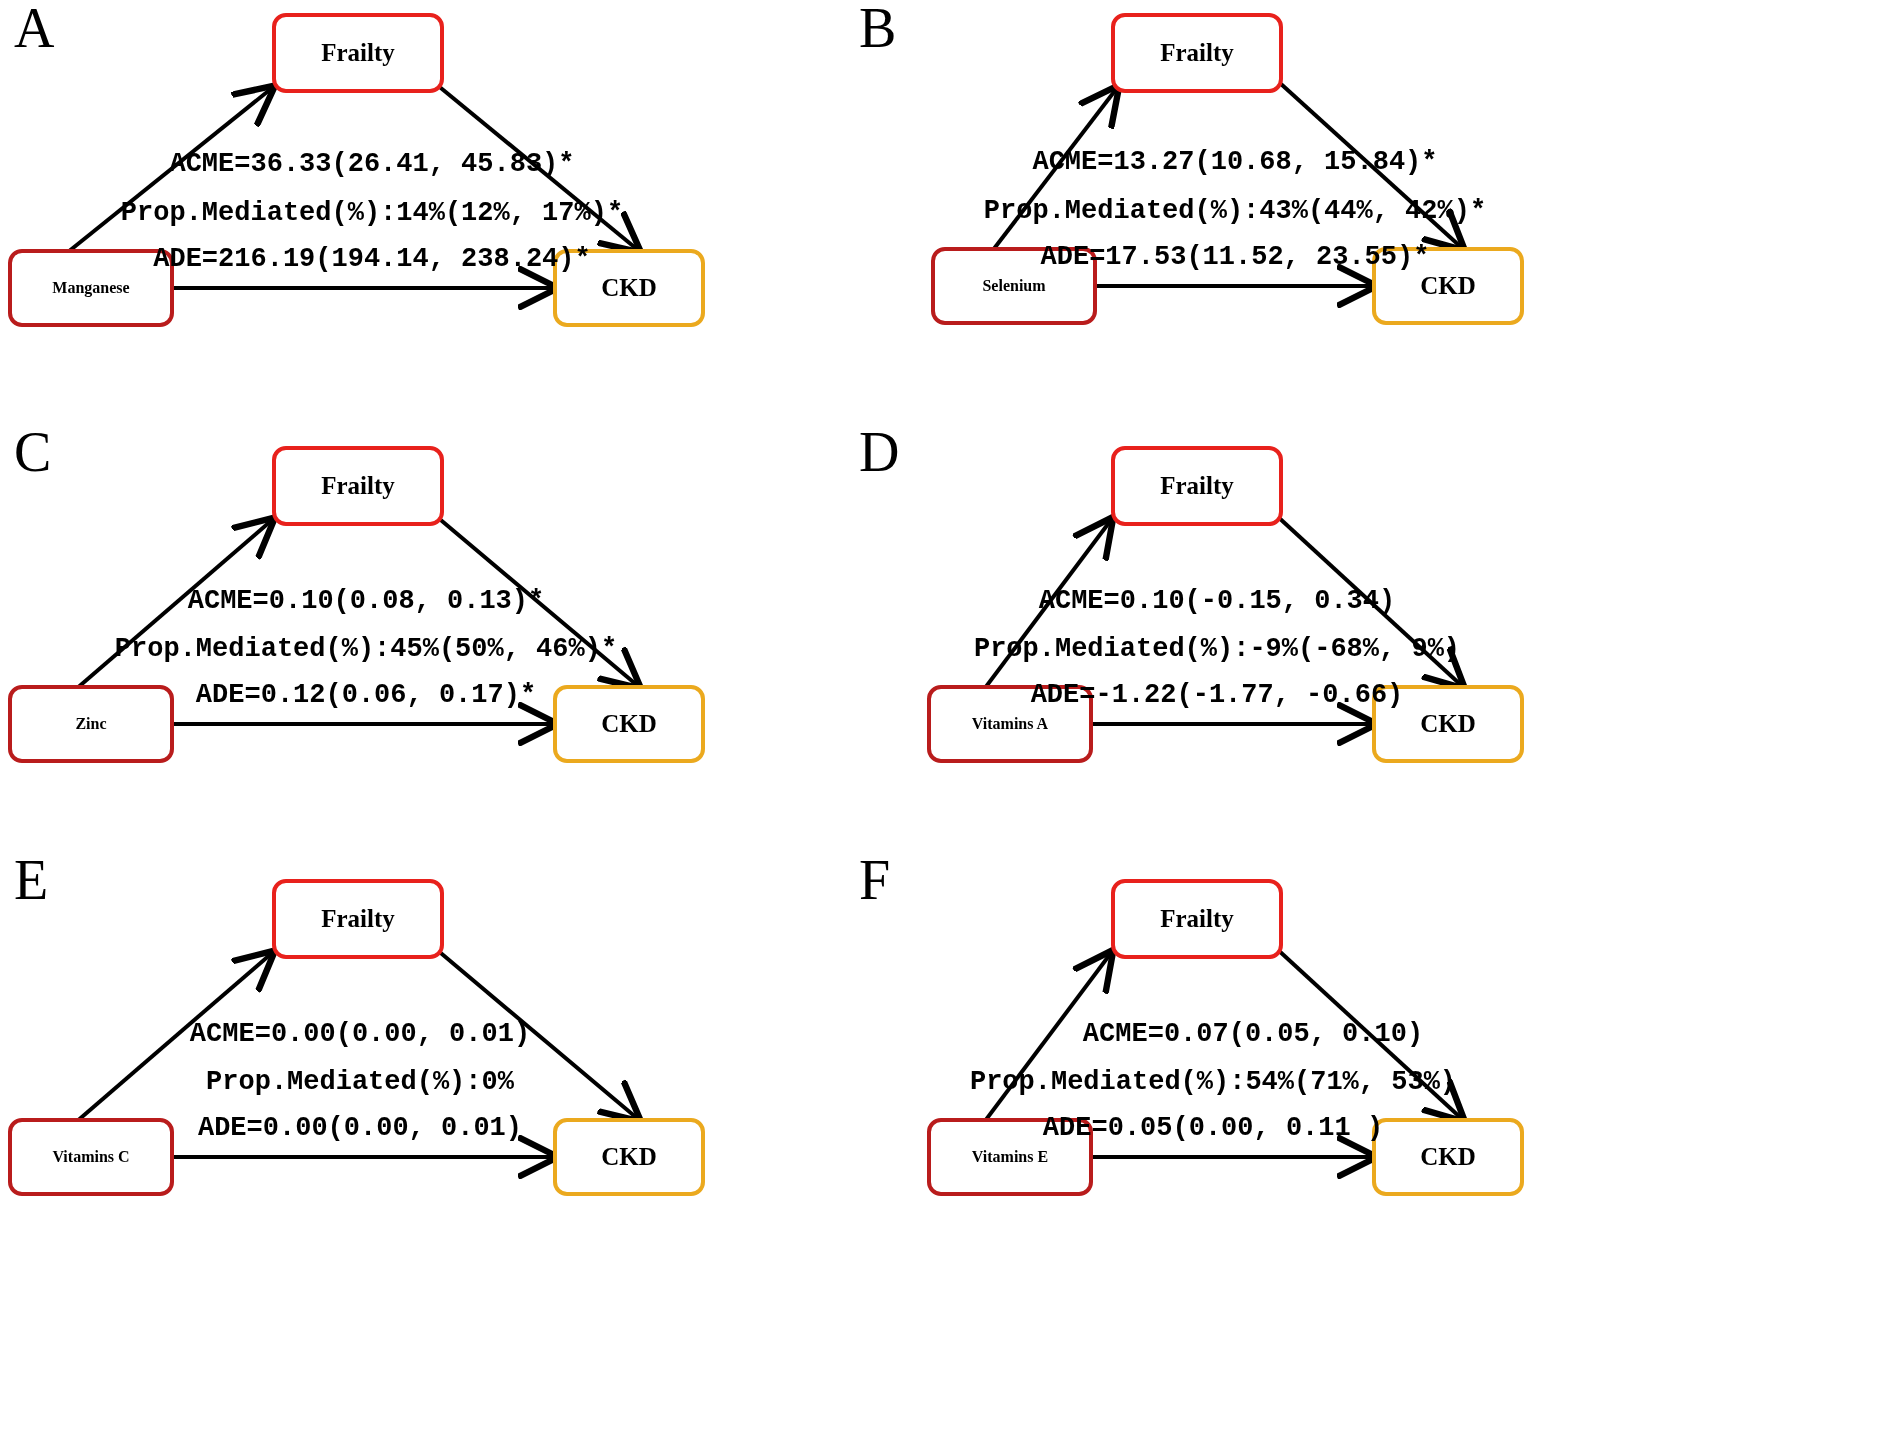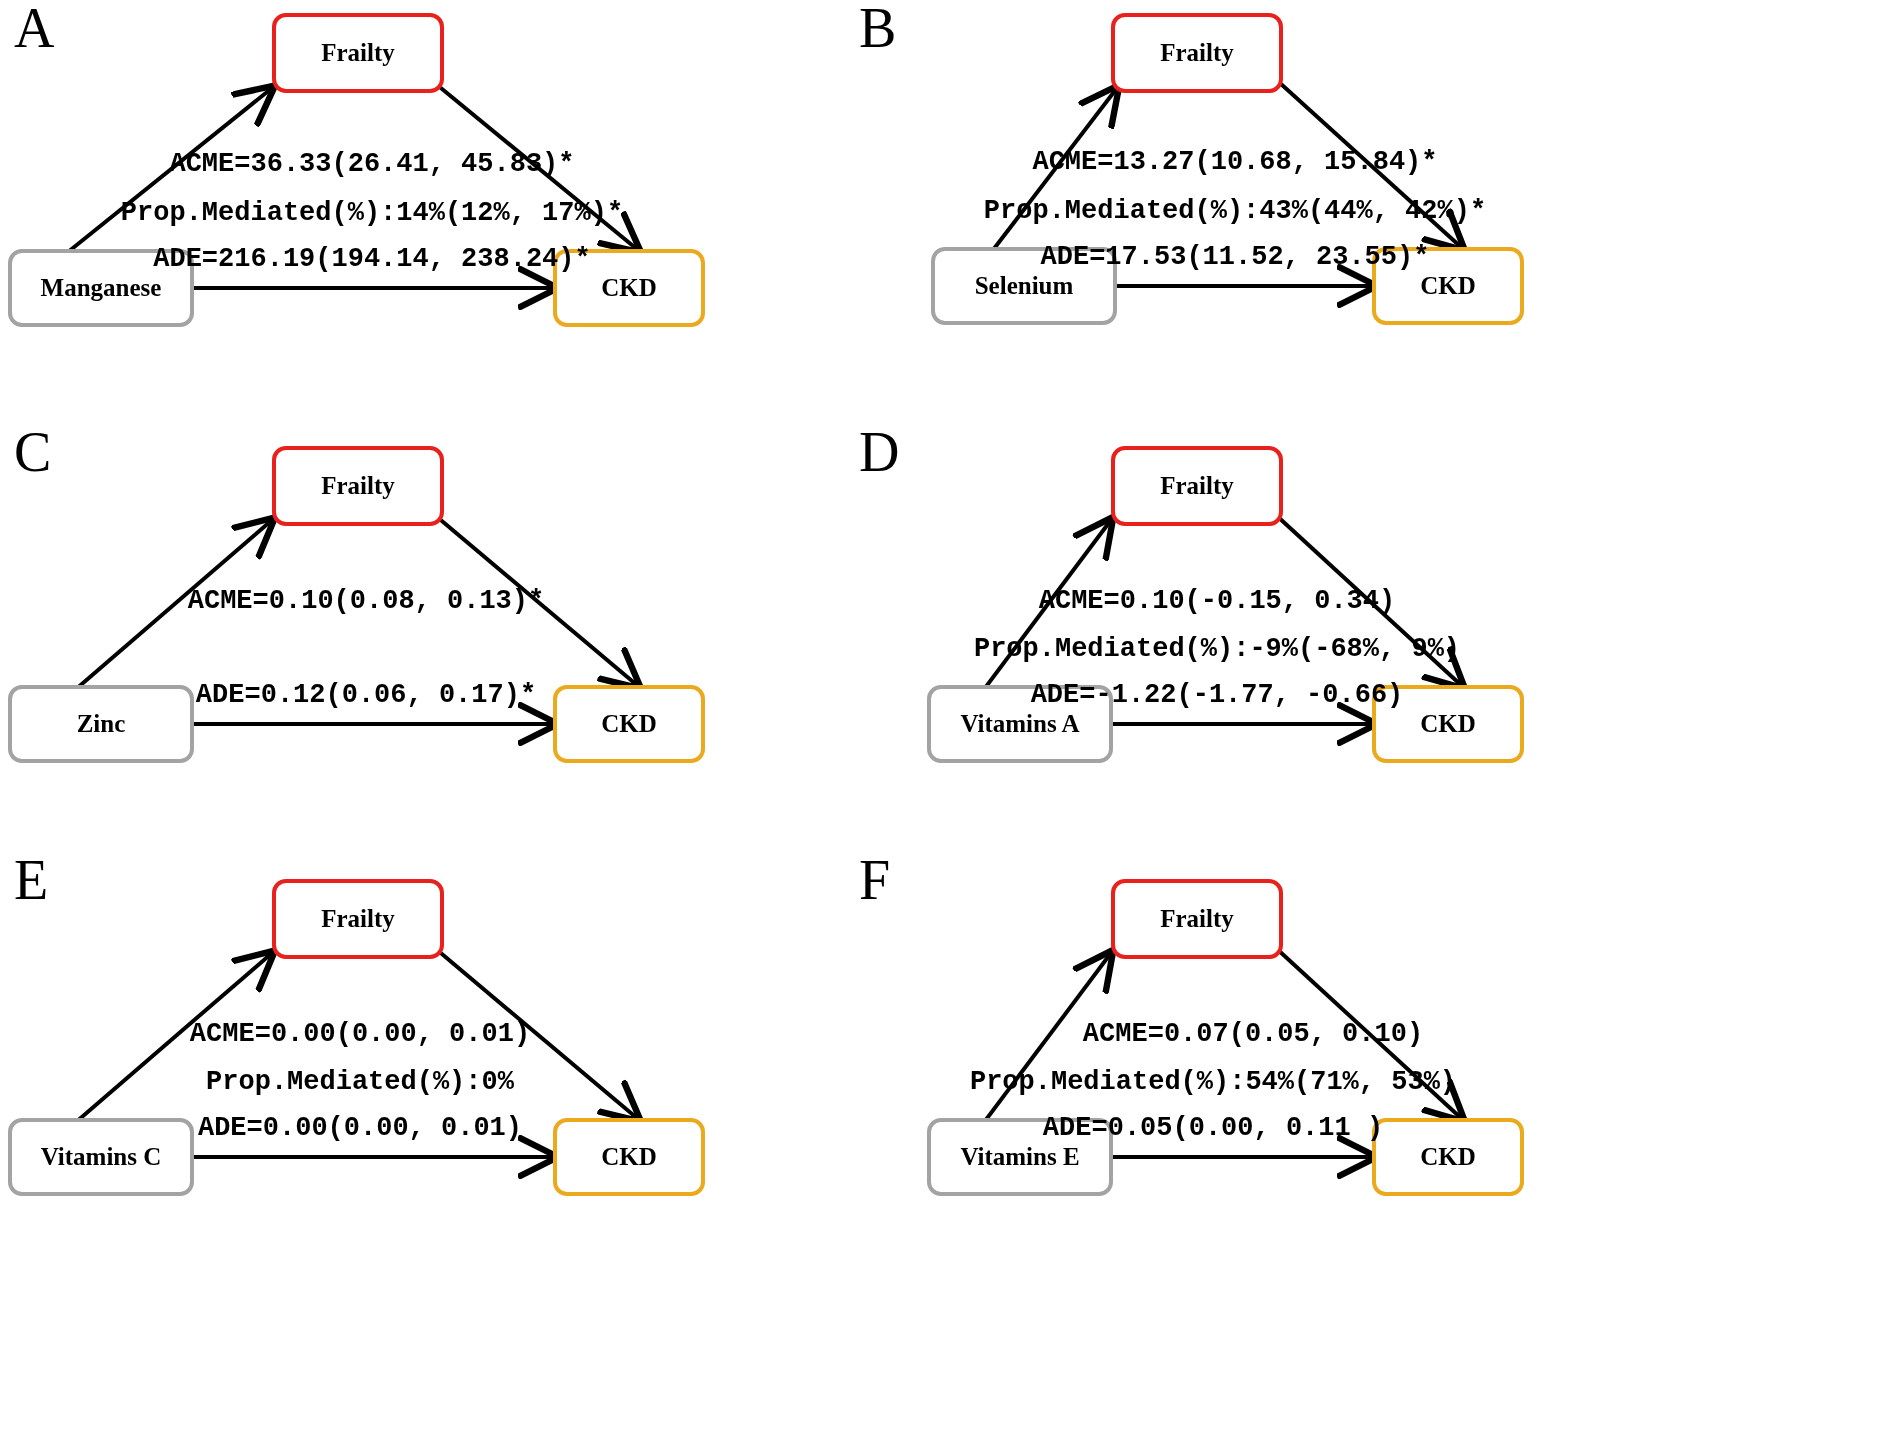--- a/index.html
+++ b/index.html
@@ -48,24 +48,24 @@
     color: #000000;
     z-index: 5;
   }
   .node-mediator {
     border: 4px solid #E8211C;
     width: 172px;
     height: 80px;
     font-size: 25px;
   }
   .node-exposure {
-    border: 4px solid #a3a3a3;
-    width: 186px;
+    border: 4px solid #b91c1c;
+    width: 166px;
     height: 78px;
-    font-size: 25px;
+    font-size: 16px;
   }
   .node-outcome {
     border: 4px solid #EBA91E;
     width: 152px;
     height: 78px;
     font-size: 25px;
   }
   .edge-svg {
     position: absolute;
     left: 0;
@@ -186,20 +186,21 @@
     <div class="node node-mediator" style="left:272px; top:22px;">
       <span>Frailty</span>
     </div>
     <div class="node node-exposure" style="left:8px; top:261px;">
       <span>Zinc</span>
     </div>
     <div class="node node-outcome" style="left:553px; top:261px;">
       <span>CKD</span>
     </div>
     <div class="edge-label lbl-acme" style="left:366px; top:162px;">ACME=0.10(0.08, 0.13)*</div>
+    <div class="edge-label lbl-prop" style="left:366px; top:210px;">Prop.Mediated(%):45%(50%, 46%)*</div>
     <div class="edge-label lbl-ade" style="left:366px; top:256px;">ADE=0.12(0.06, 0.17)*</div>
   </div>
 
   <div class="panel" style="left:845px; top:424px;">
     <div class="panel-letter">D</div>
     <svg class="edge-svg">
       <defs>
         <marker id="arrD1" markerWidth="11" markerHeight="11" refX="9" refY="5.5" orient="auto" markerUnits="strokeWidth">
           <path d="M0,0.5 L10,5.5 L0,10.5" fill="none" stroke="#000" stroke-width="1.6"></path>
         </marker>

